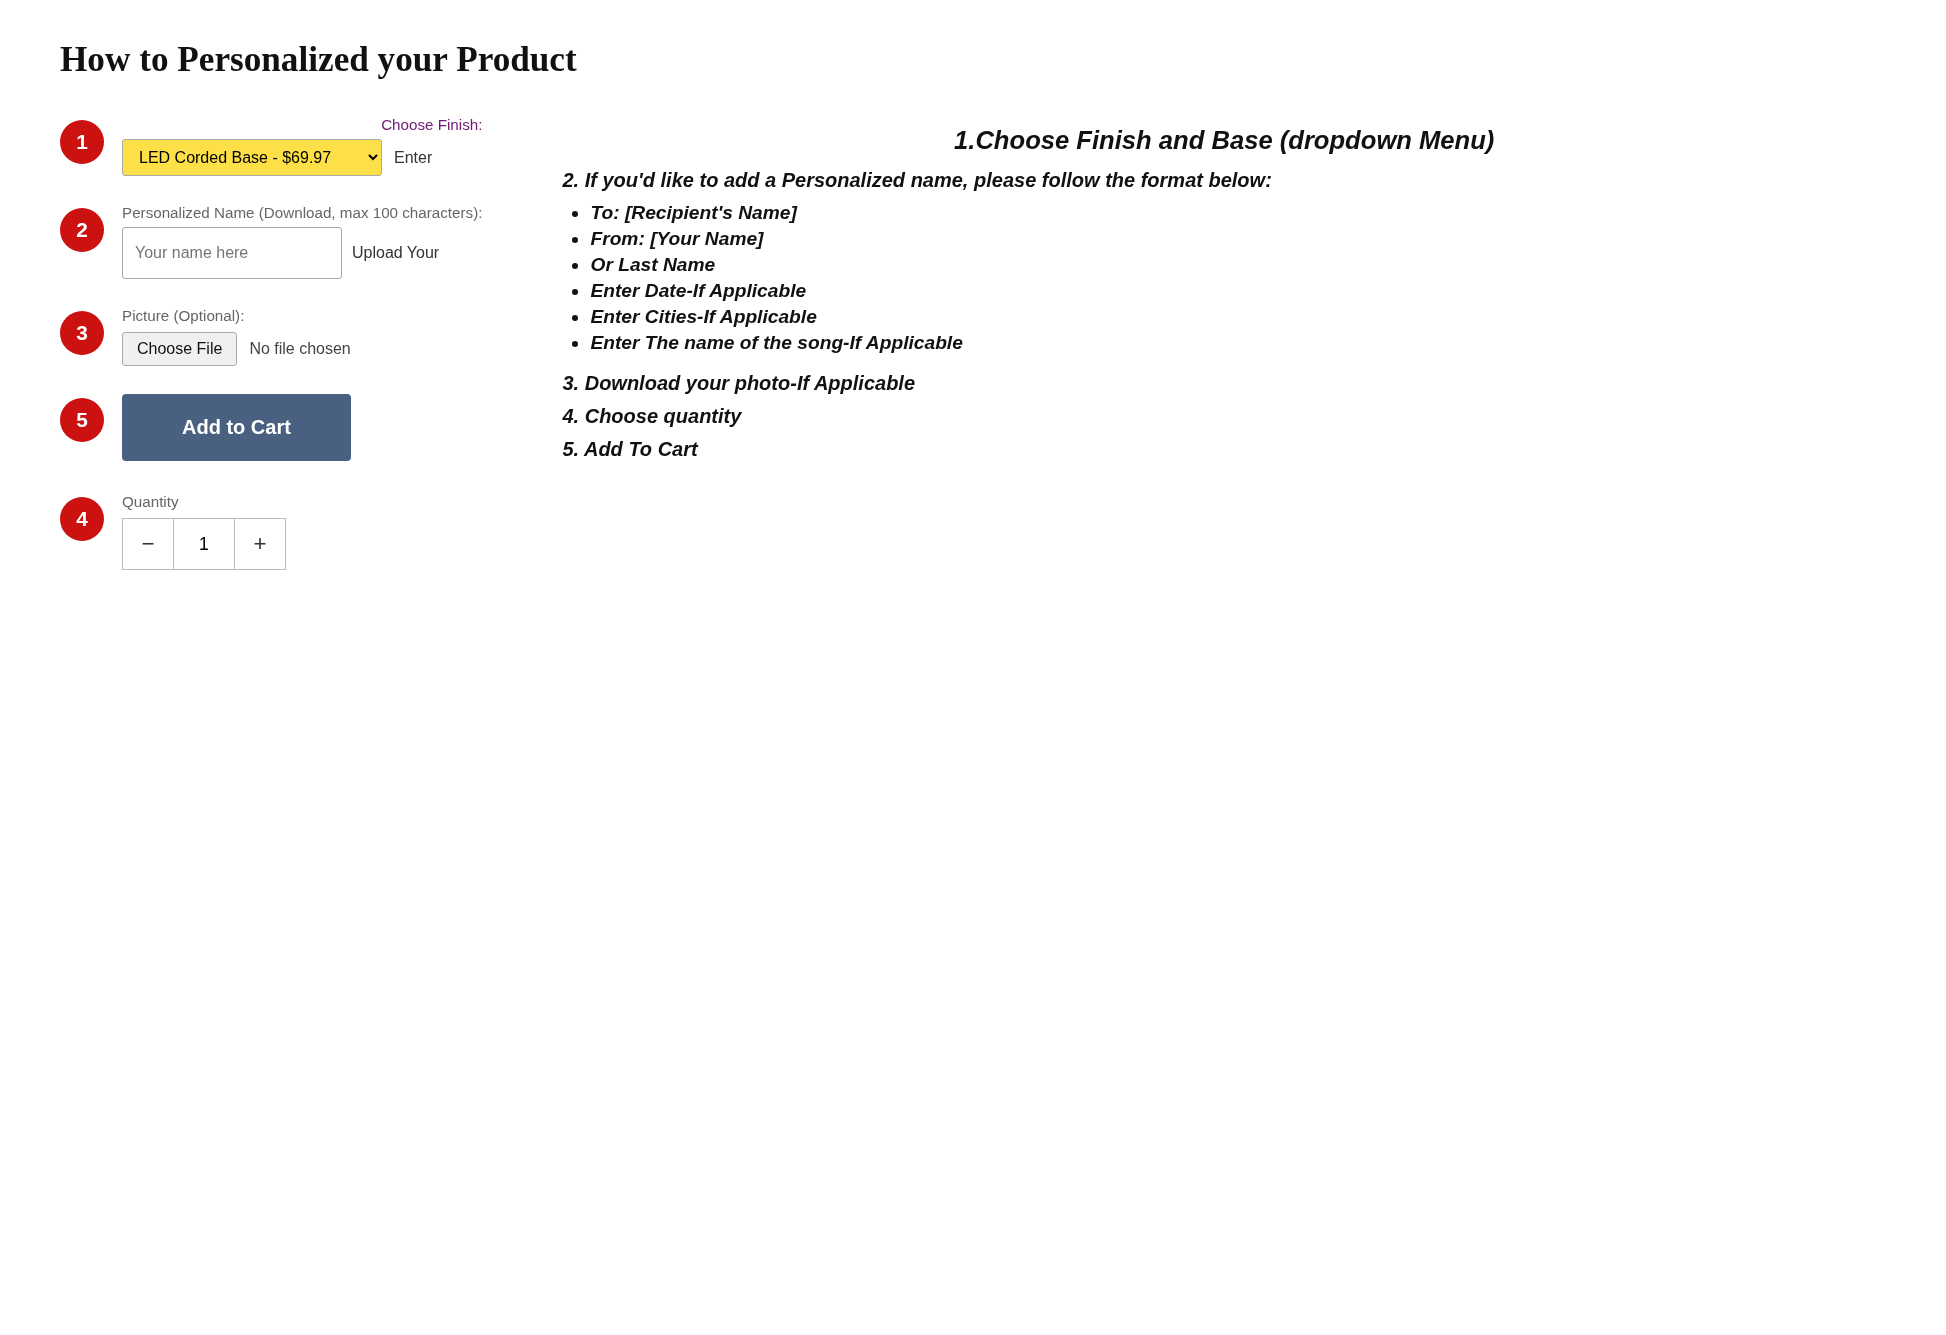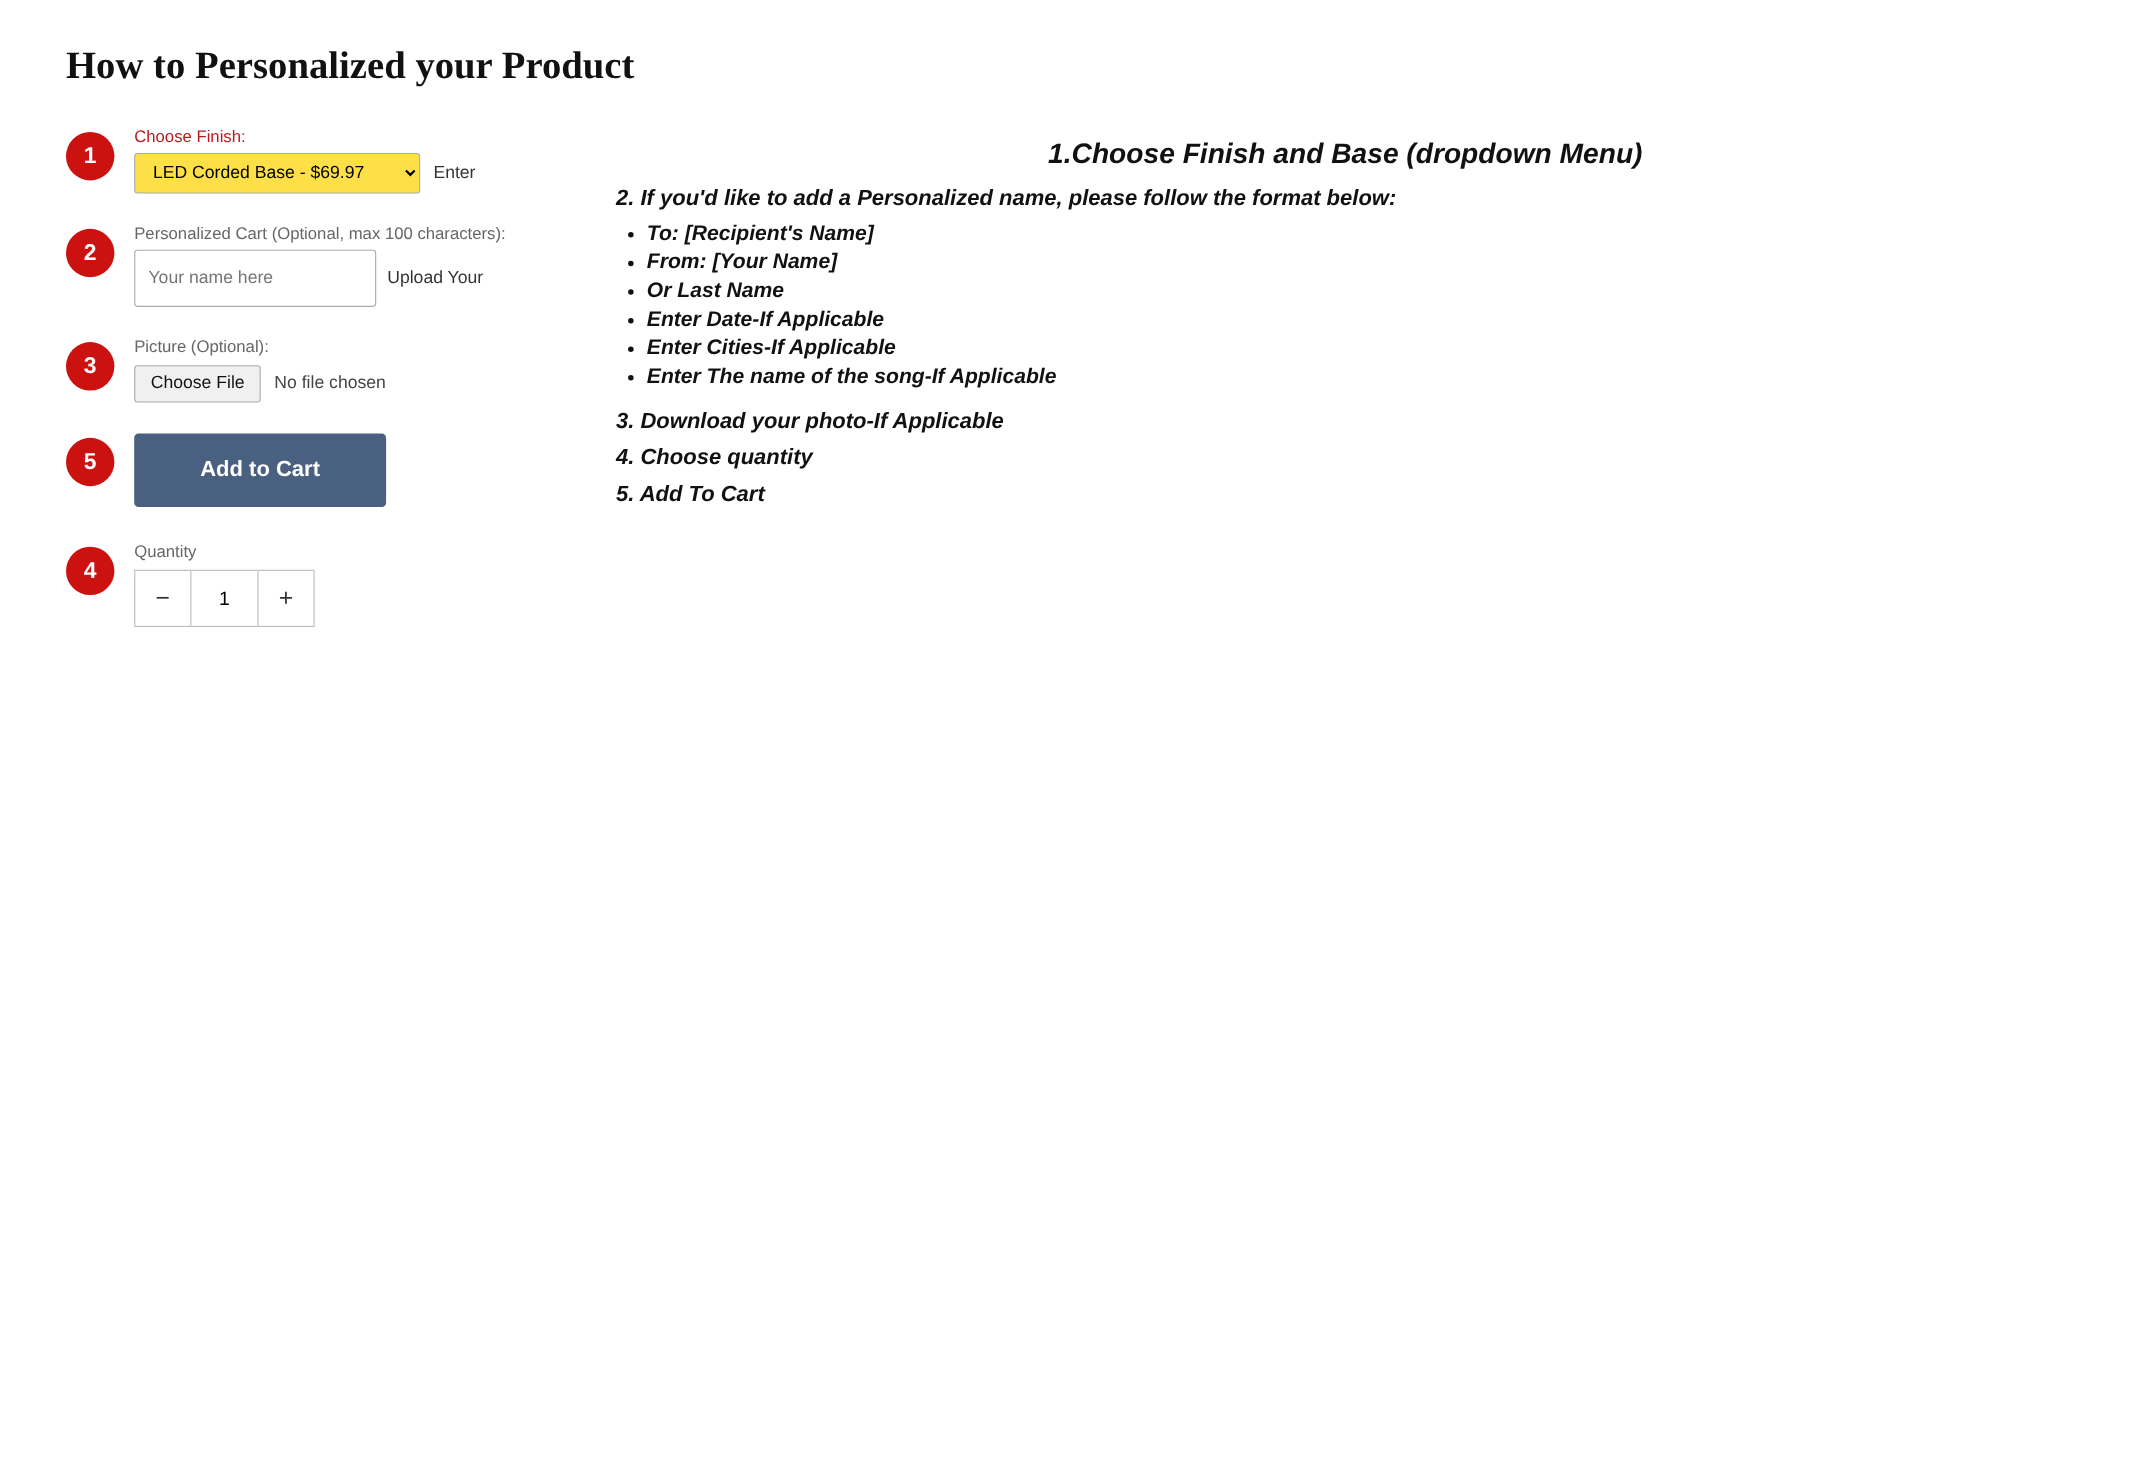--- a/index.html
+++ b/index.html
@@ -49,22 +49,23 @@
       align-items: center;
       justify-content: center;
       flex-shrink: 0;
       margin-top: 4px;
     }
     .step-content {
       flex: 1;
     }
     .step-label {
       font-size: 0.95rem;
-      color: #b91c1c;
+      color: #701a75;
       margin-bottom: 6px;
+      text-align: right;
     }
     .select-row {
       display: flex;
       align-items: center;
       gap: 12px;
     }
     select {
       padding: 8px 12px;
       font-size: 1rem;
       border: 1px solid #aaa;
@@ -210,21 +211,21 @@
             <option>No Base - $49.97</option>
           </select>
           <span class="enter-label">Enter</span>
         </div>
       </div>
     </div>
 
     <div class="step-row">
       <div class="step-badge">2</div>
       <div class="step-content">
-        <div class="name-label">Personalized Cart (Optional, max 100 characters):</div>
+        <div class="name-label">Personalized Name (Download, max 100 characters):</div>
         <div class="name-row">
           <input type="text" placeholder="Your name here" style="">
           <span class="upload-label">Upload Your</span>
         </div>
       </div>
     </div>
 
     <div class="step-row">
       <div class="step-badge">3</div>
       <div class="step-content">

